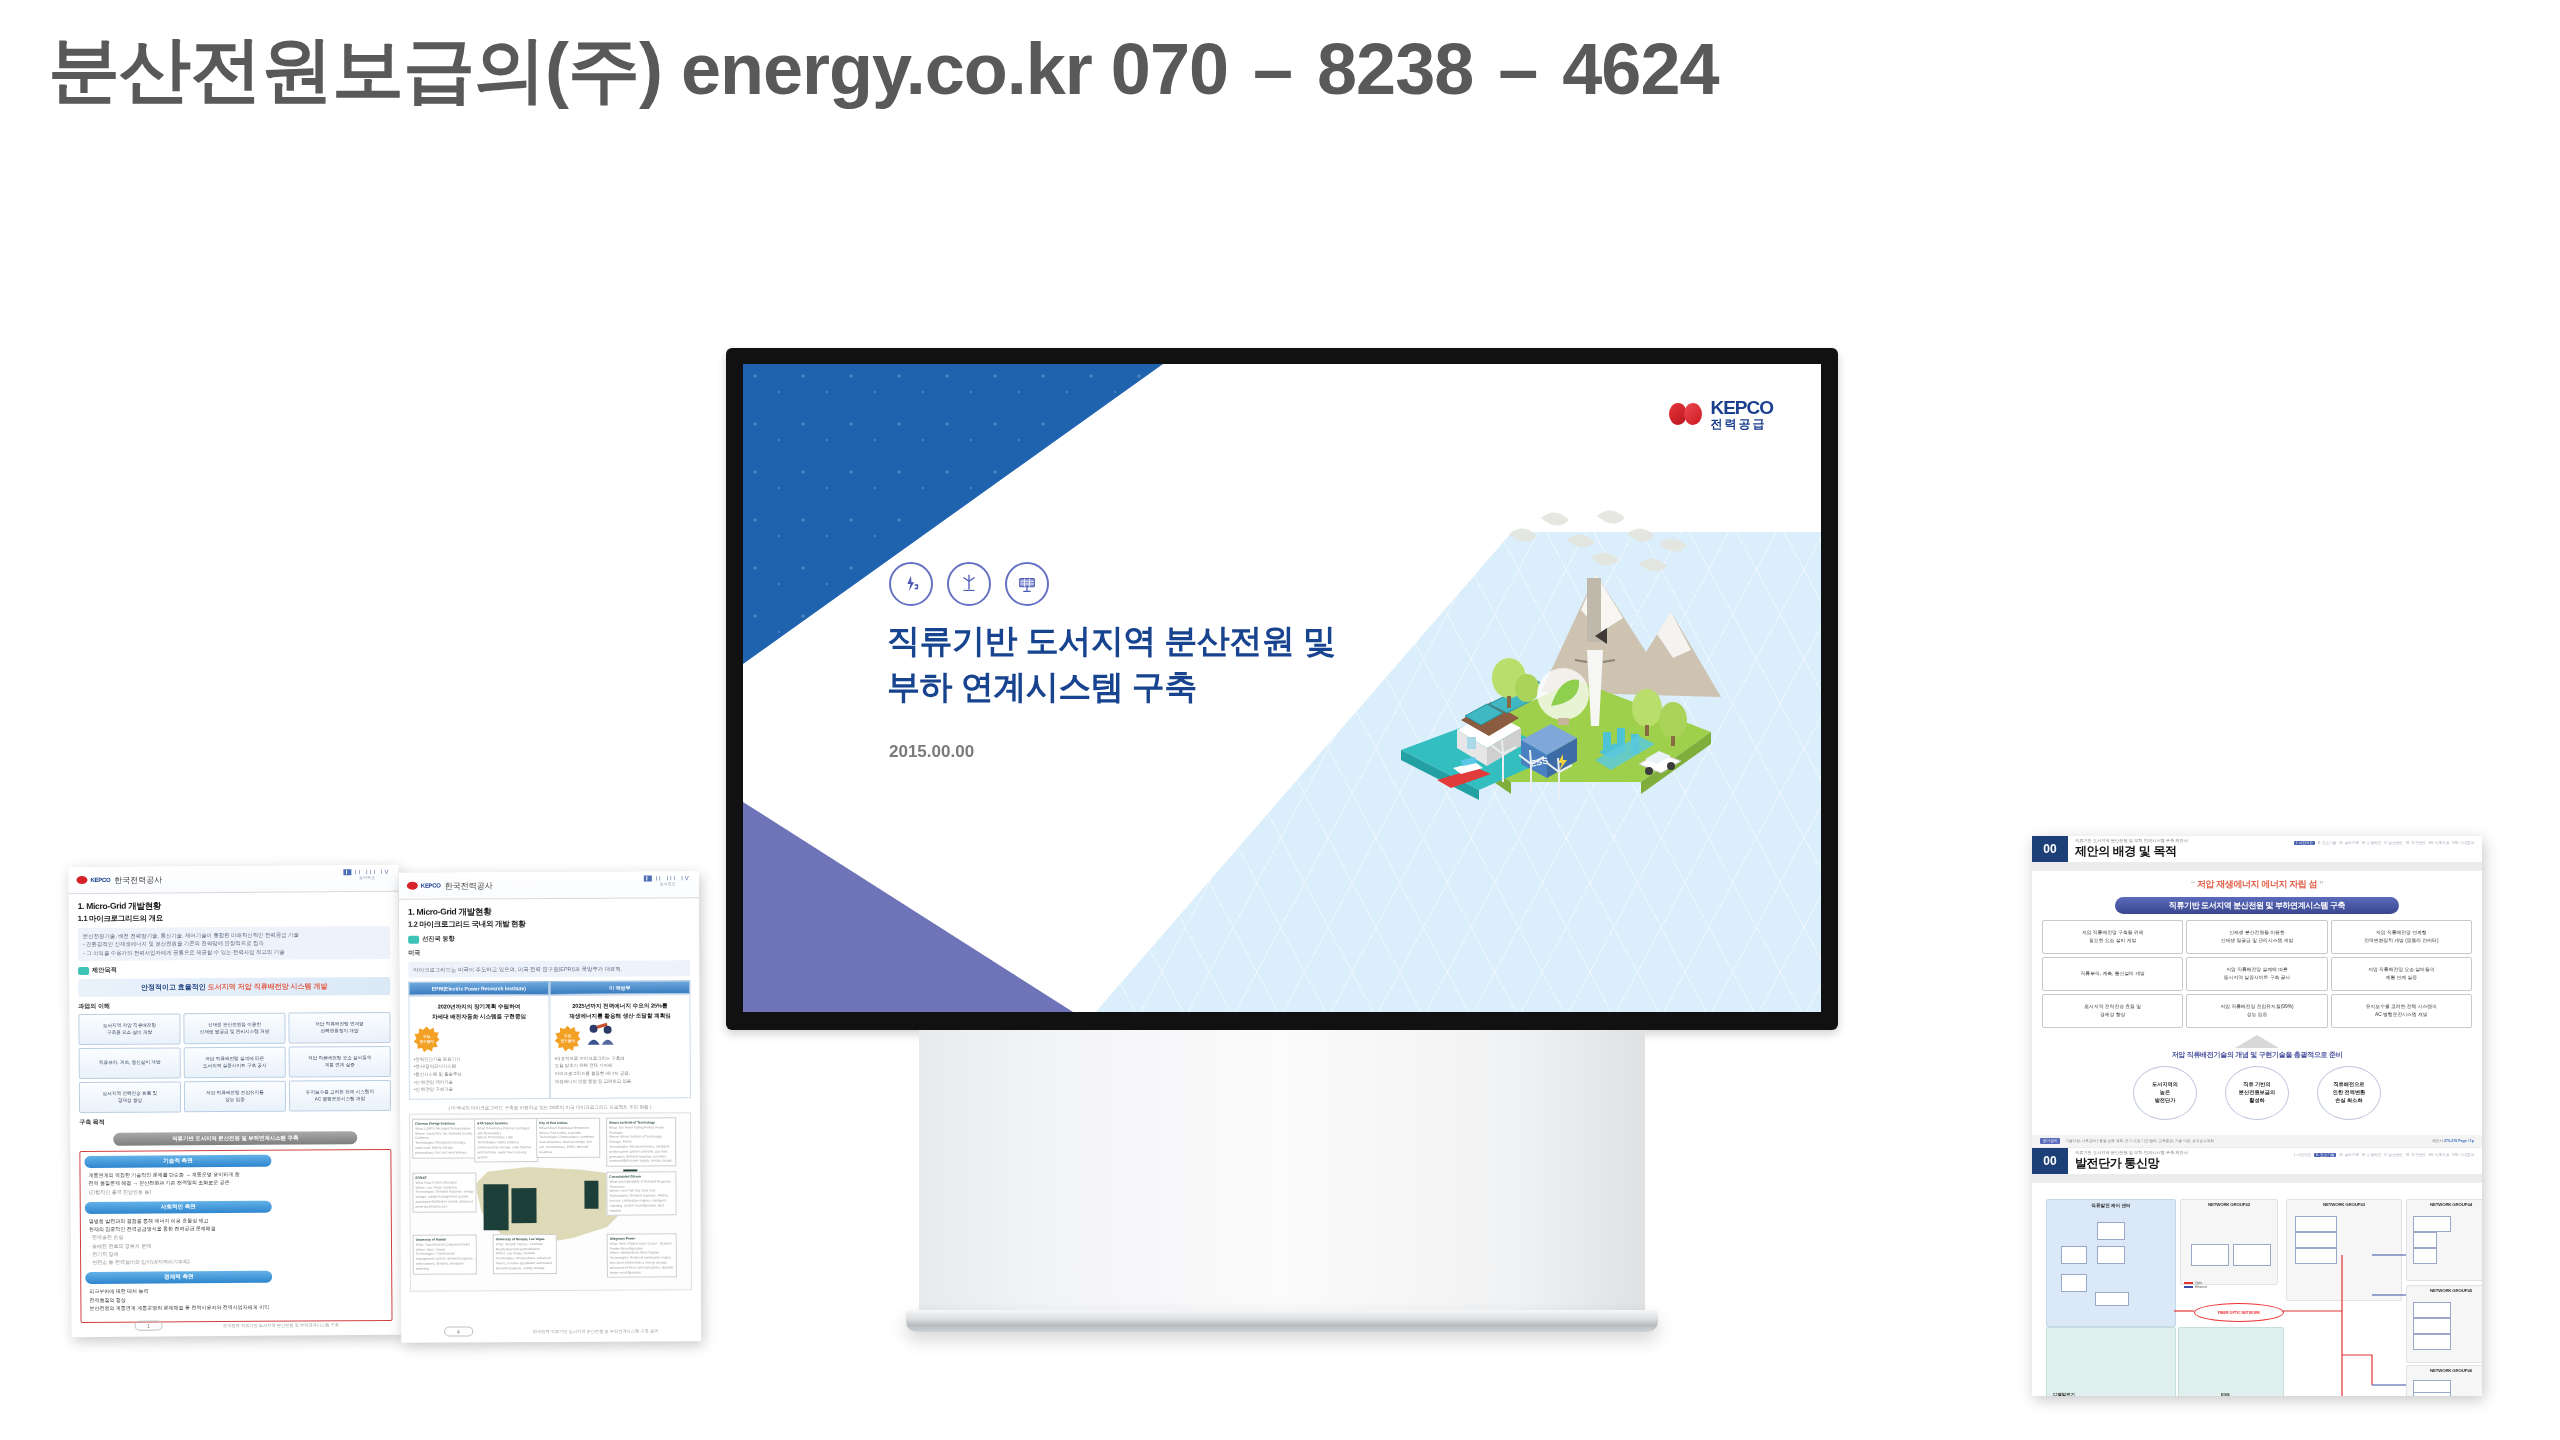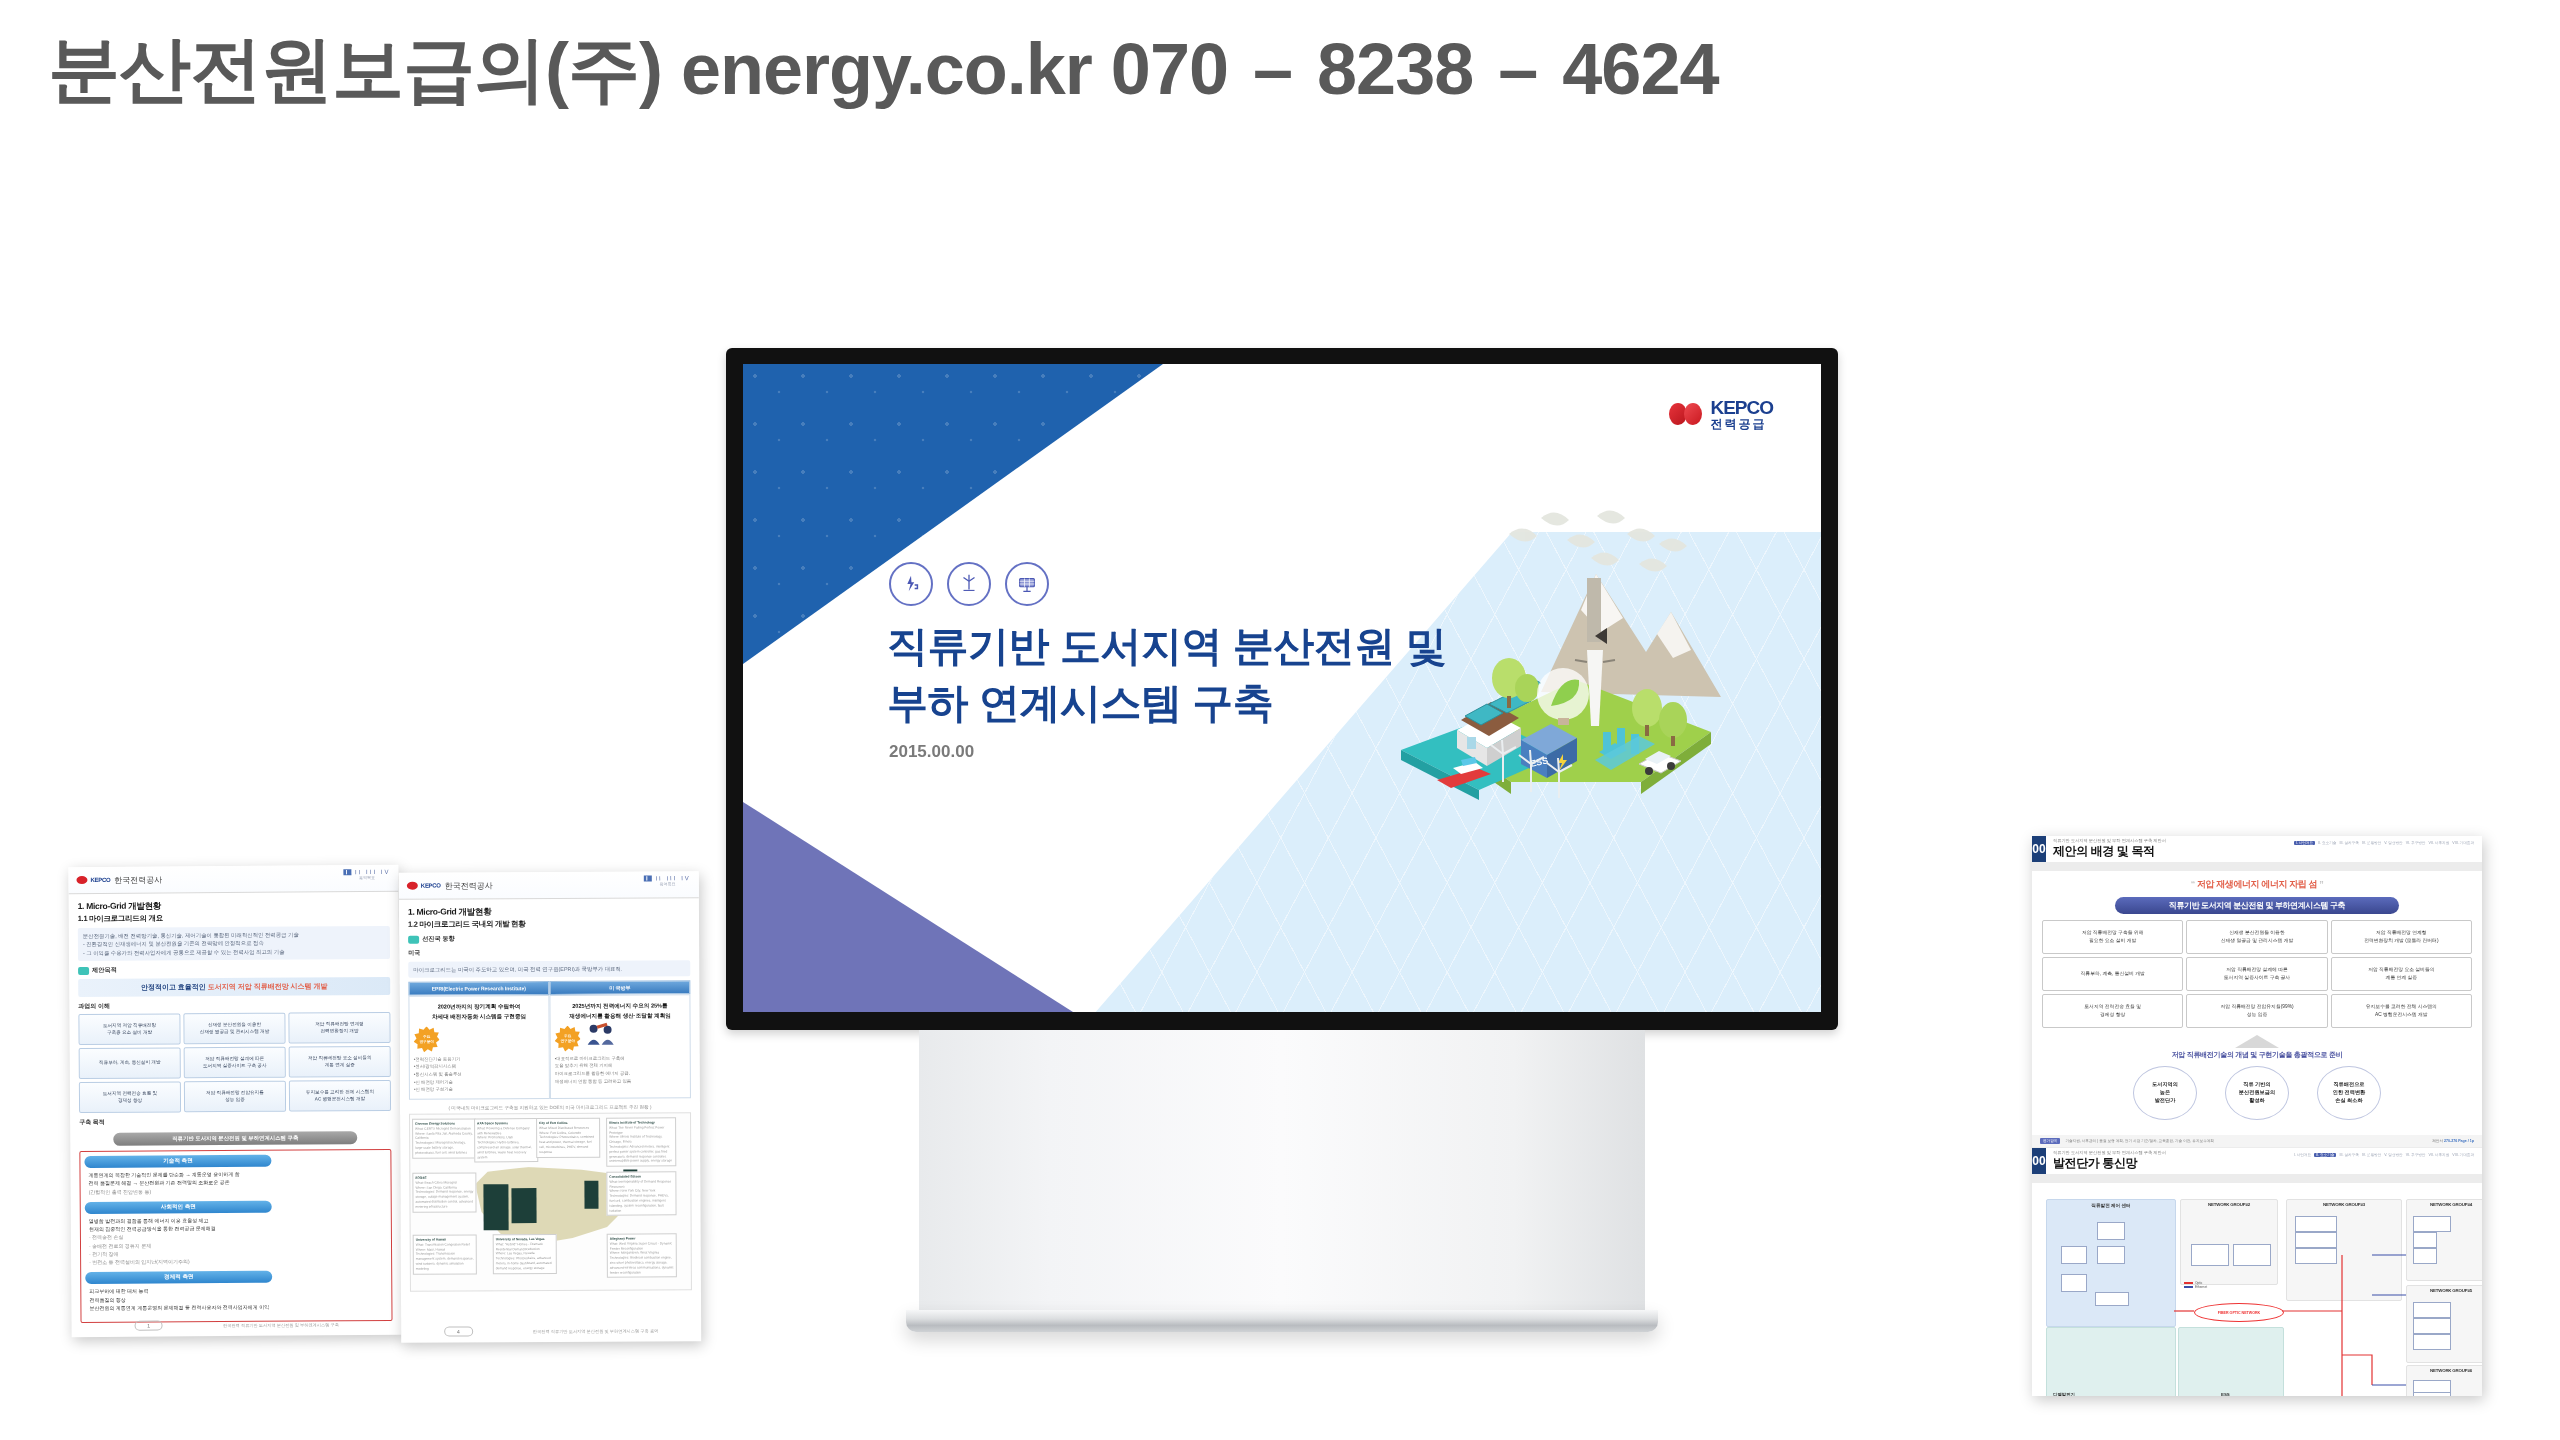--- a/index.html
+++ b/index.html
@@ -87,21 +87,21 @@
   .logo-txt .sub{font-size:12px;font-weight:bold;color:#1b3f8f;letter-spacing:2px;margin-top:1px;}
 
   .badge-row{position:absolute;left:146px;top:198px;display:flex;gap:14px;}
   .badge{
     width:40px;height:40px;border-radius:50%;
     border:2px solid #6471c4;display:flex;align-items:center;justify-content:center;
     color:#4a57b4;
   }
   .slide-title{
     position:absolute;left:144px;top:254px;width:560px;
-    font-size:41px;font-weight:bold;color:#17438f;line-height:1.38;
+    font-size:33px;font-weight:bold;color:#17438f;line-height:1.38;
     letter-spacing:-0.5px;
   }
   .slide-date{
     position:absolute;left:146px;top:378px;
     font-size:17px;font-weight:bold;color:#7a7a7a;
   }
   .slide-illus{position:absolute;right:50px;top:118px;width:380px;height:330px;}
 
   
   .doc{
@@ -199,21 +199,21 @@
   .dmc{
     position:absolute;border:1px solid #cfcfcf;background:#fff;padding:2px;
     font-size:3.2px;line-height:1.5;color:#9a9a9a;width:58px;
   }
   .dmc b{color:#1d3f39;}
 
   
   .rs{position:relative;background:#fff;border-bottom:1px solid #ececec;}
   .rs-head{display:flex;align-items:stretch;height:26px;}
   .rs-num{
-    width:14px;background:#1c3f78;color:#fff;font-size:12px;font-weight:bold;
+    width:36px;background:#1c3f78;color:#fff;font-size:12px;font-weight:bold;
     display:flex;align-items:center;justify-content:center;
   }
   .rs-tt{padding-left:7px;display:flex;flex-direction:column;justify-content:center;}
   .rs-tt .small{font-size:4.2px;color:#7b7b7b;}
   .rs-tt .big{font-size:12px;font-weight:bold;color:#111;letter-spacing:-.4px;}
   .rs-nav{position:absolute;right:8px;top:5px;display:flex;gap:3px;}
   .rs-nav span{font-size:3.6px;color:#9aa2b3;}
   .rs-nav span.on{background:#4a5fae;color:#fff;padding:0 2px;border-radius:1px;}
   .rs-band{height:9px;background:#ececec;}
   .rs-body{padding:7px 10px;}

